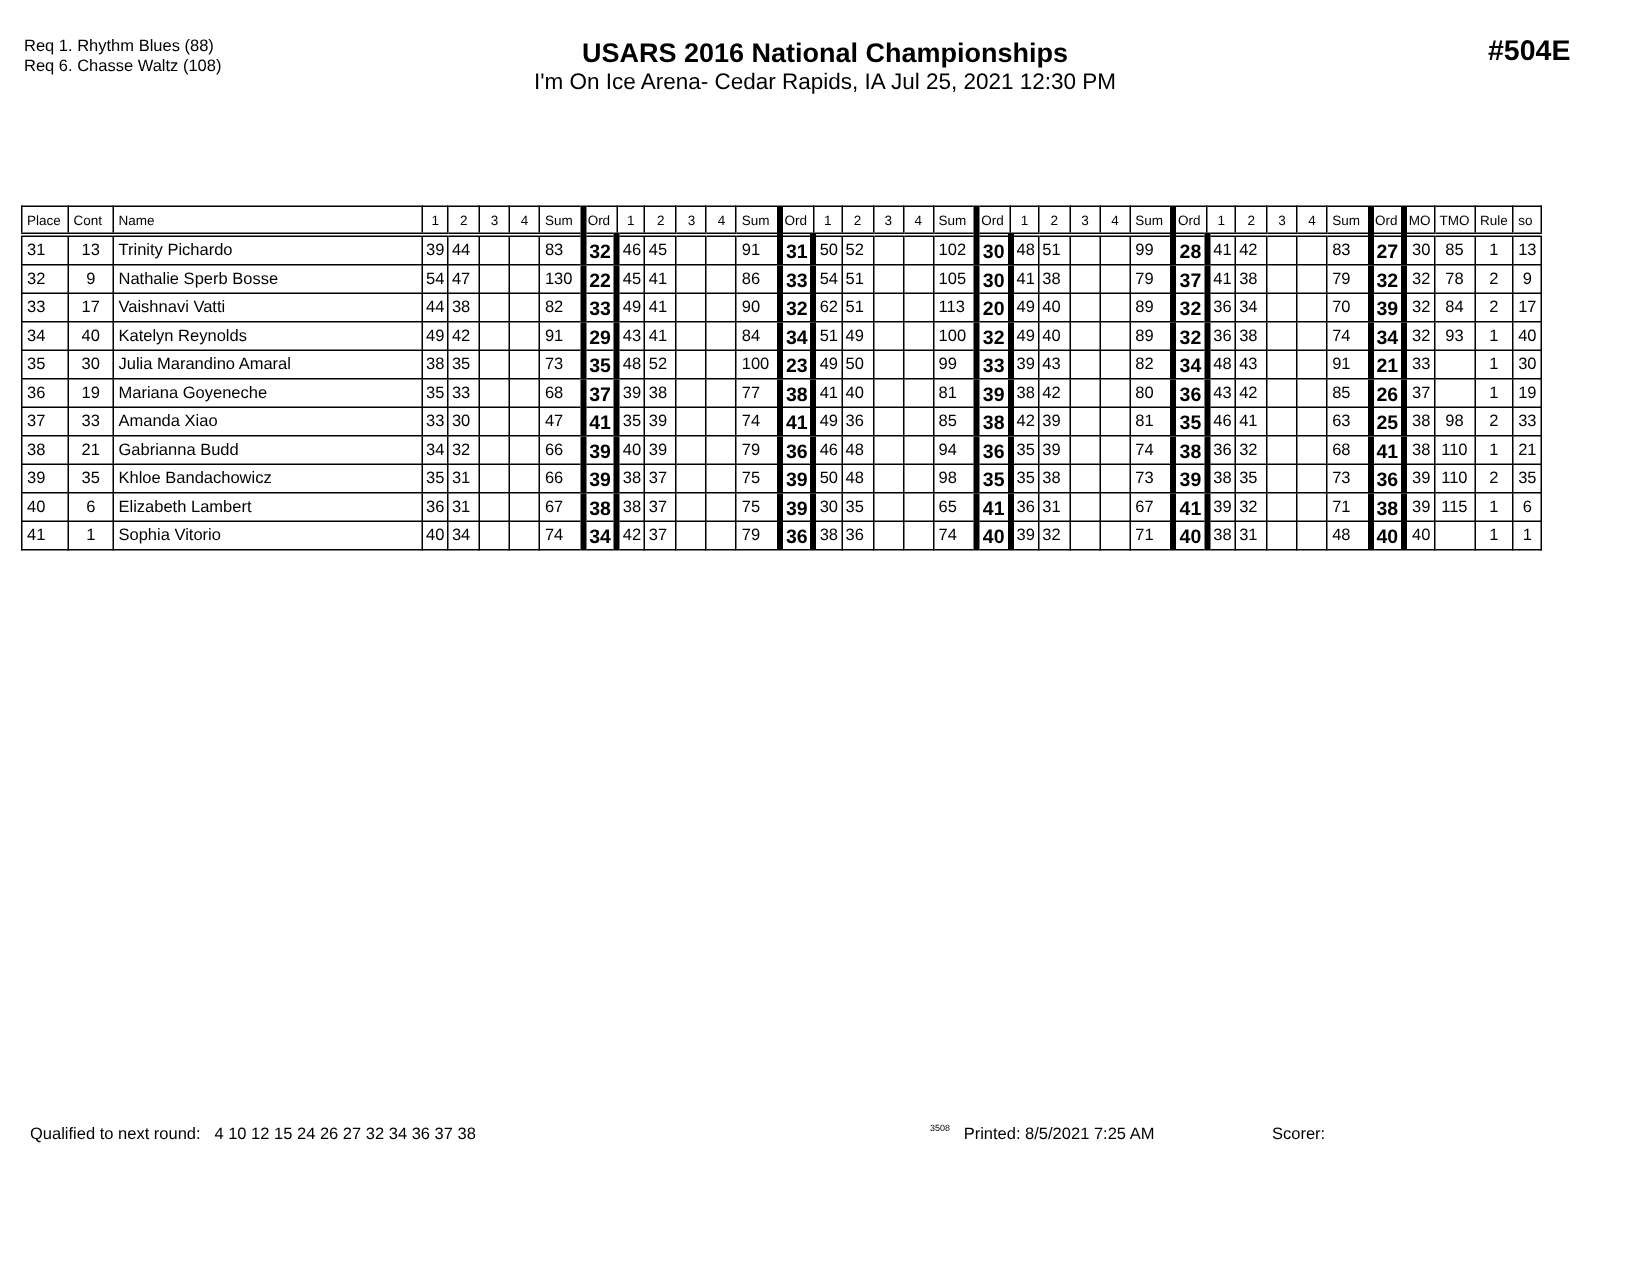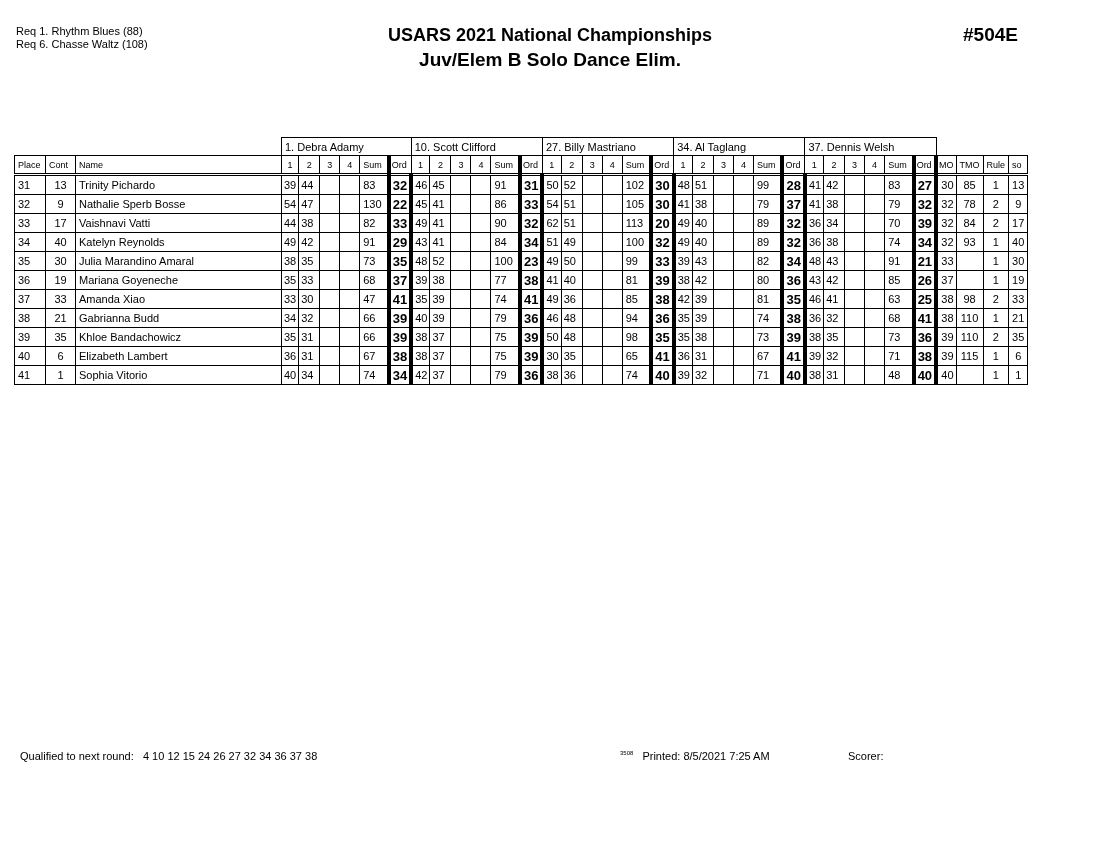--- a/index.html
+++ b/index.html
@@ -6,21 +6,21 @@
     body {
       width: 1100px; height: 850px; position: relative; overflow: hidden;
       font-family: "Liberation Sans", sans-serif; color: #000;
     }
     .req { position: absolute; left: 16px; top: 25px; font-size: 11px; line-height: 13px; }
     .title-block { position: absolute; left: 300px; width: 500px; top: 24px; text-align: center; }
     .t1 { font-size: 18px; font-weight: bold; line-height: 22px; }
     .t2 { font-size: 15px; line-height: 17px; }
     .t3 { font-size: 19px; font-weight: bold; line-height: 24px; margin-top: 2px; }
     .t4 { font-size: 17px; line-height: 22px; }
-    .event-num { position: absolute; left: 963px; top: 24px; font-size: 19px; font-weight: bold; }
+    .event-num { position: absolute; left: 992px; top: 24px; font-size: 19px; font-weight: bold; }
 
     table.results {
       position: absolute; left: 14px; top: 137px;
       border-collapse: collapse; font-size: 11px; table-layout: fixed;
     }
     table.results td { padding: 0 3px; height: 18px; border: 1px solid #000; white-space: nowrap; overflow: hidden; }
     table.results tr.judges td { height: 17px; font-size: 11px; }
     table.results tr.judges td.blank { border: none; }
     table.results tr.colhdr td { font-size: 9px; height: 17px; border-bottom: 3px double #000; }
     table.results tr.data td { font-size: 11px; }
@@ -38,22 +38,22 @@
   </style>
 </head>
 <body>
 
 <div class="req">
   <div>Req  1.  Rhythm Blues (88)</div>
   <div>Req  6.  Chasse Waltz (108)</div>
 </div>
 
 <div class="title-block">
-  <div class="t1">USARS 2021 National Championships</div>
-  <div class="t3">Juv/Elem B Solo Dance Elim.</div>
+  <div class="t1">USARS 2016 National Championships</div>
+  <div class="t2">I'm On Ice Arena- Cedar Rapids, IA  Jul 25, 2021  12:30 PM</div>
 </div>
 
 <div class="event-num">#504E</div>
 
 <table class="results">
   <colgroup>
     <col style="width:31px">
       <col style="width:30px">
       <col style="width:206px">
     <col style="width:17px">
@@ -85,29 +85,20 @@
       <col style="width:20px">
       <col style="width:20px">
       <col style="width:29px">
       <col style="width:18px">
     <col style="width:20px">
       <col style="width:27px">
       <col style="width:23px">
       <col style="width:19px">
   </colgroup>
   <tbody id="tbl-body">
-      <tr class="judges">
-        <td class="blank" colspan="3"></td>
-        <td class="jname" colspan="6">1.  Debra Adamy</td>
-        <td class="jname judge-start" colspan="6">10.  Scott Clifford</td>
-        <td class="jname judge-start" colspan="6">27.  Billy Mastriano</td>
-        <td class="jname judge-start" colspan="6">34.  Al Taglang</td>
-        <td class="jname judge-start" colspan="6">37.  Dennis Welsh</td>
-        <td class="blank" colspan="4"></td>
-      </tr>
       <tr class="colhdr">
         <td>Place</td>
         <td>Cont</td>
         <td>Name</td>
         <td class="c">1</td>
         <td class="c">2</td>
         <td class="c">3</td>
         <td class="c">4</td>
         <td class="c" style="text-align: left;">Sum</td>
         <td class="ord-h" style="border-left: 4px solid rgb(0, 0, 0); text-align: left; padding: 0px 1px;">Ord</td>

